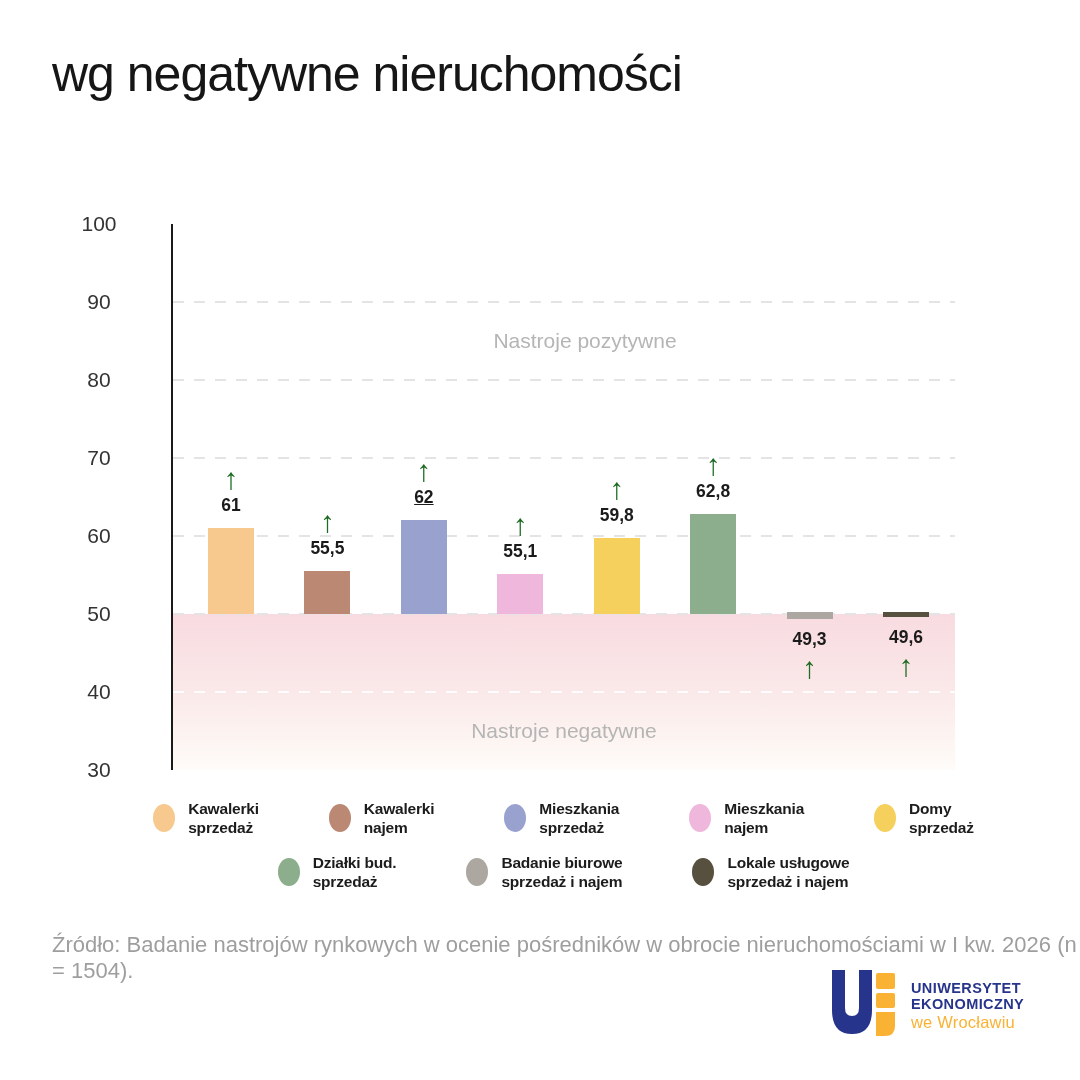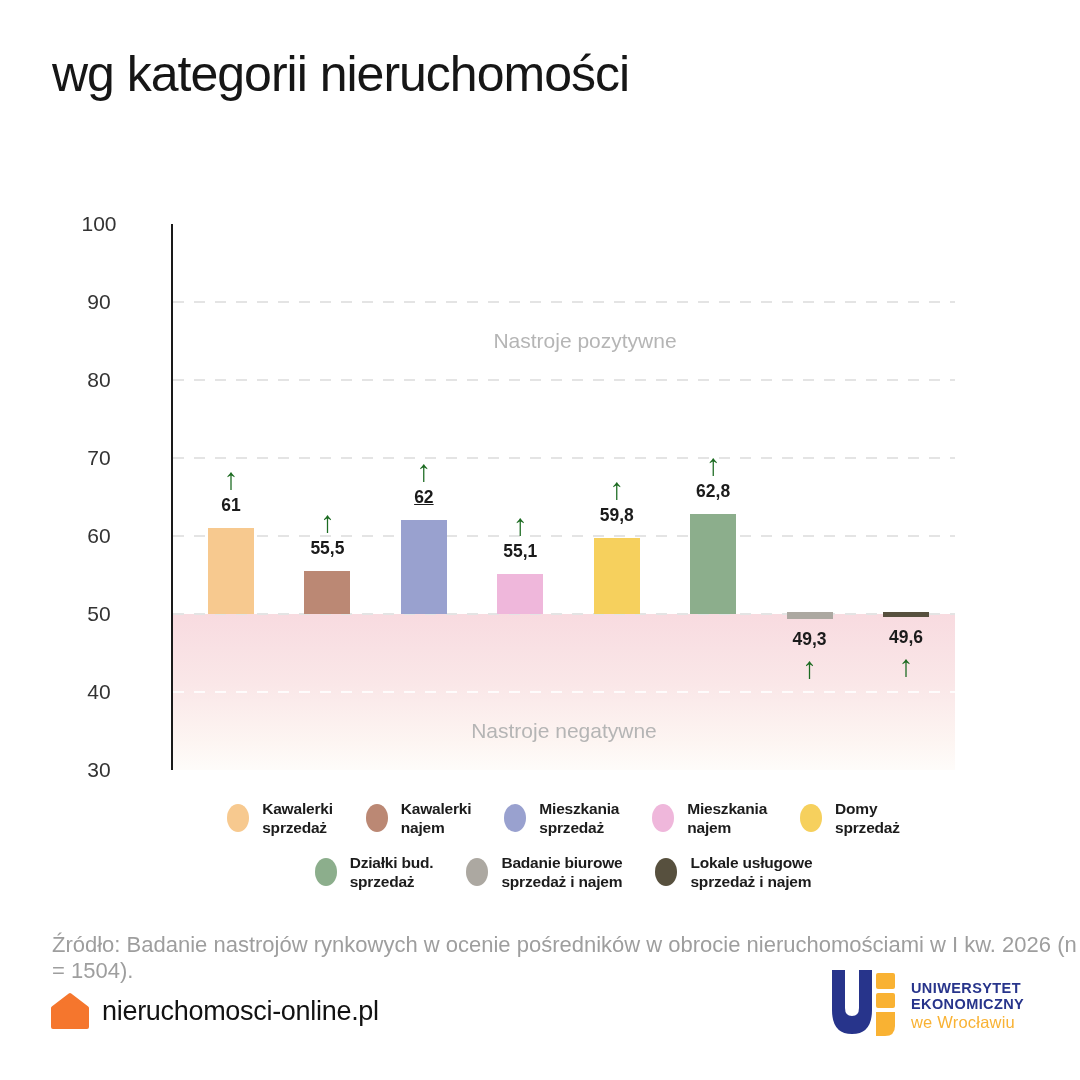--- a/index.html
+++ b/index.html
@@ -22,21 +22,21 @@
   .gridline.on-pink{background:repeating-linear-gradient(90deg,rgba(255,255,255,.85) 0 11px,transparent 11px 21px);}
   .zone-label{position:absolute;left:0;width:782px;text-align:center;font-size:21px;color:#b5b5b5;z-index:2;}
   .bar{position:absolute;width:46px;z-index:3;}
   .bar-value{position:absolute;width:90px;text-align:center;font-size:17.5px;font-weight:600;
              color:#1b1b1b;height:20px;line-height:20px;z-index:4;}
   .bar-arrow{position:absolute;width:90px;text-align:center;font-size:30px;font-weight:700;
              height:30px;line-height:30px;z-index:4;}
 
   
   .legend{position:absolute;left:172px;top:799px;width:783px;}
-  .legend-row{display:flex;justify-content:center;gap:33px;margin-bottom:16px;}
+  .legend-row{display:flex;justify-content:center;gap:70px;margin-bottom:16px;}
   .legend-item{display:flex;align-items:center;}
   .legend-swatch{width:22px;height:28px;border-radius:50%;margin-right:13px;flex:0 0 auto;}
   .legend-label{font-size:15.5px;font-weight:700;color:#1c1c1c;line-height:19px;letter-spacing:-0.2px;}
 
   
   .source{position:absolute;left:52px;top:932px;font-size:22px;color:#9e9e9e;}
 
   
   .site{position:absolute;left:50px;top:992px;display:flex;align-items:center;}
   .site-name{font-size:27px;font-weight:500;color:#121212;margin-left:12px;letter-spacing:-0.3px;}
@@ -44,21 +44,21 @@
   .uni-text{margin-left:16px;padding-top:11px;}
   .uni-line{font-size:14.5px;font-weight:700;color:#27348b;letter-spacing:0.4px;line-height:15.5px;}
   .uni-line.orange{font-size:16.5px;font-weight:400;color:#f9b233;letter-spacing:0.2px;line-height:19px;margin-top:1px;}
 </style>
 </head>
 <body>
 
 <div class="canvas">
 
   <div class="title">
-    <div>wg kategorii nieruchomości</div>
+    <div>wg negatywne nieruchomości</div>
   </div>
 
   <div class="y-axis-line"></div>
   <div id="yticks">
       <div class="y-tick" style="top: 213px;">100</div>
       <div class="y-tick" style="top: 291px;">90</div>
       <div class="y-tick" style="top: 369px;">80</div>
       <div class="y-tick" style="top: 447px;">70</div>
       <div class="y-tick" style="top: 525px;">60</div>
       <div class="y-tick" style="top: 603px;">50</div>
@@ -164,26 +164,20 @@
           <div class="legend-label">
             <div>Lokale usługowe</div>
             <div>sprzedaż i najem</div>
           </div>
         </div>
       </div>
     </div>
 
   <div class="source">Źródło: Badanie nastrojów rynkowych w ocenie pośredników w obrocie nieruchomościami w I kw. 2026 (n = 1504).</div>
 
-  <div class="site">
-    <svg width="40" height="38" viewBox="0 0 40 38">
-      <path d="M20 3 L37 16 V35 H3 V16 Z" fill="#f5762d" stroke="#f5762d" stroke-width="4" stroke-linejoin="round"></path>
-    </svg>
-    <span class="site-name">nieruchomosci-online.pl</span>
-  </div>
 
   <div class="uni">
     <svg width="63" height="66" viewBox="0 0 63 66">
       <path fill-rule="evenodd" fill="#27348b" d="M0,0 H40 V40 Q40,64 20,64 Q0,64 0,40 Z
                M13,0 H27 V38 Q27,46 20,46 Q13,46 13,38 Z"></path>
       <rect x="44" y="3" width="19" height="16" rx="2" fill="#f9b233"></rect>
       <rect x="44" y="23" width="19" height="15" rx="2" fill="#f9b233"></rect>
       <path d="M44,42 H63 V56 Q63,66 53,66 H44 Z" fill="#f9b233"></path>
     </svg>
     <div class="uni-text">

